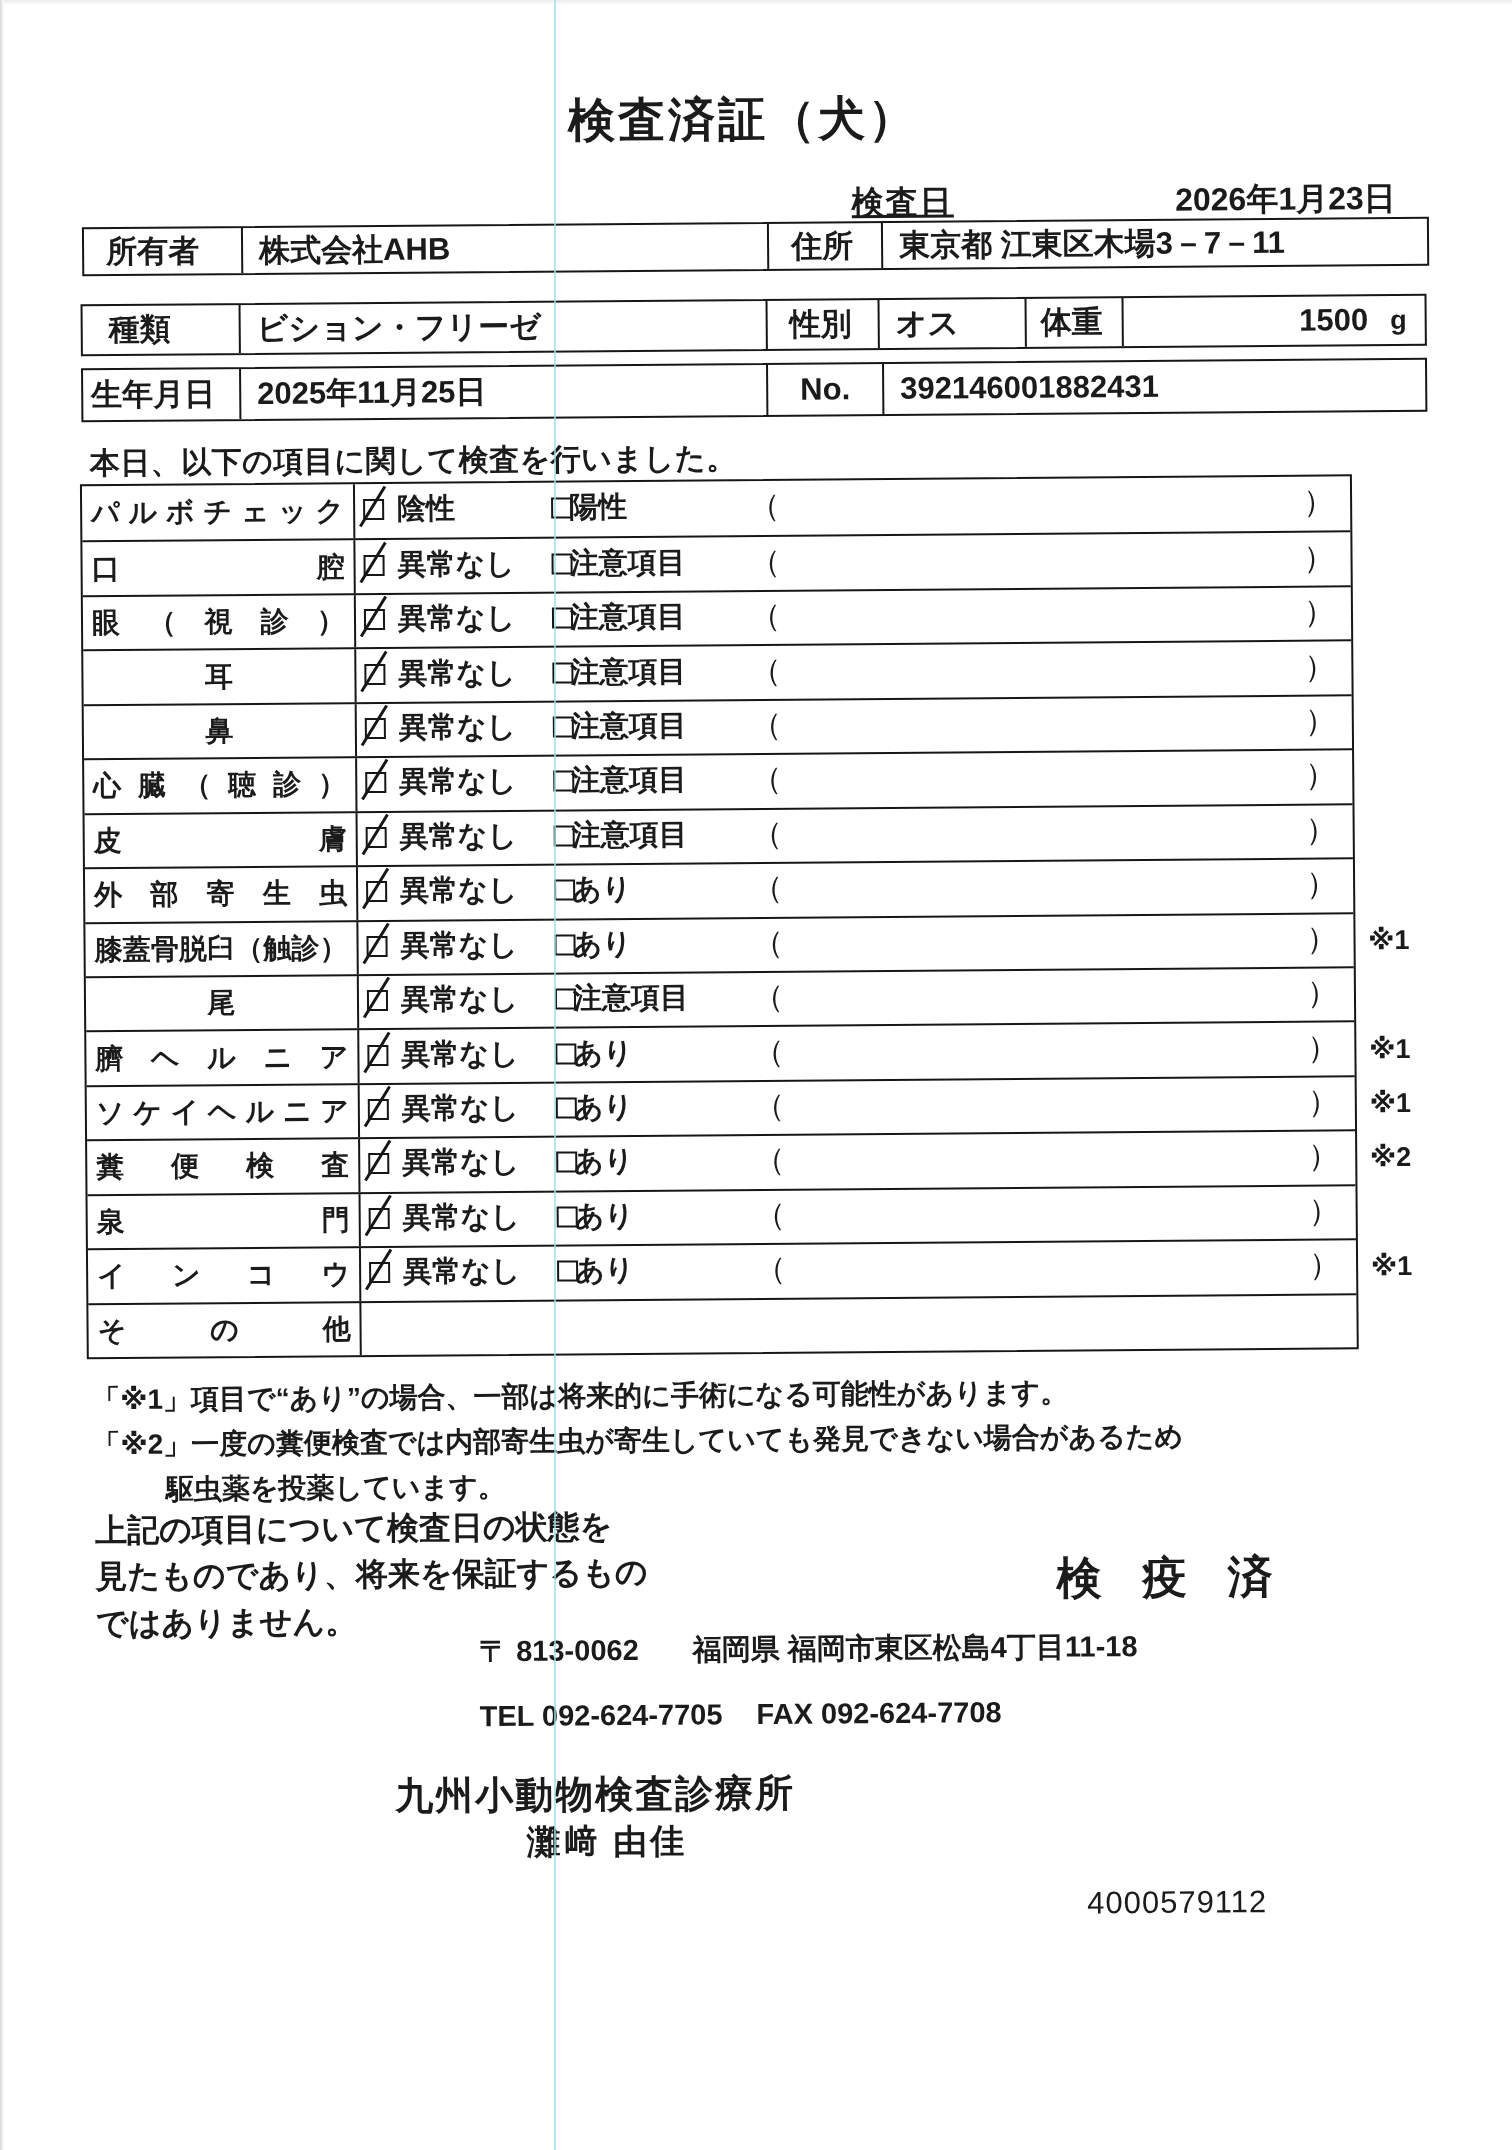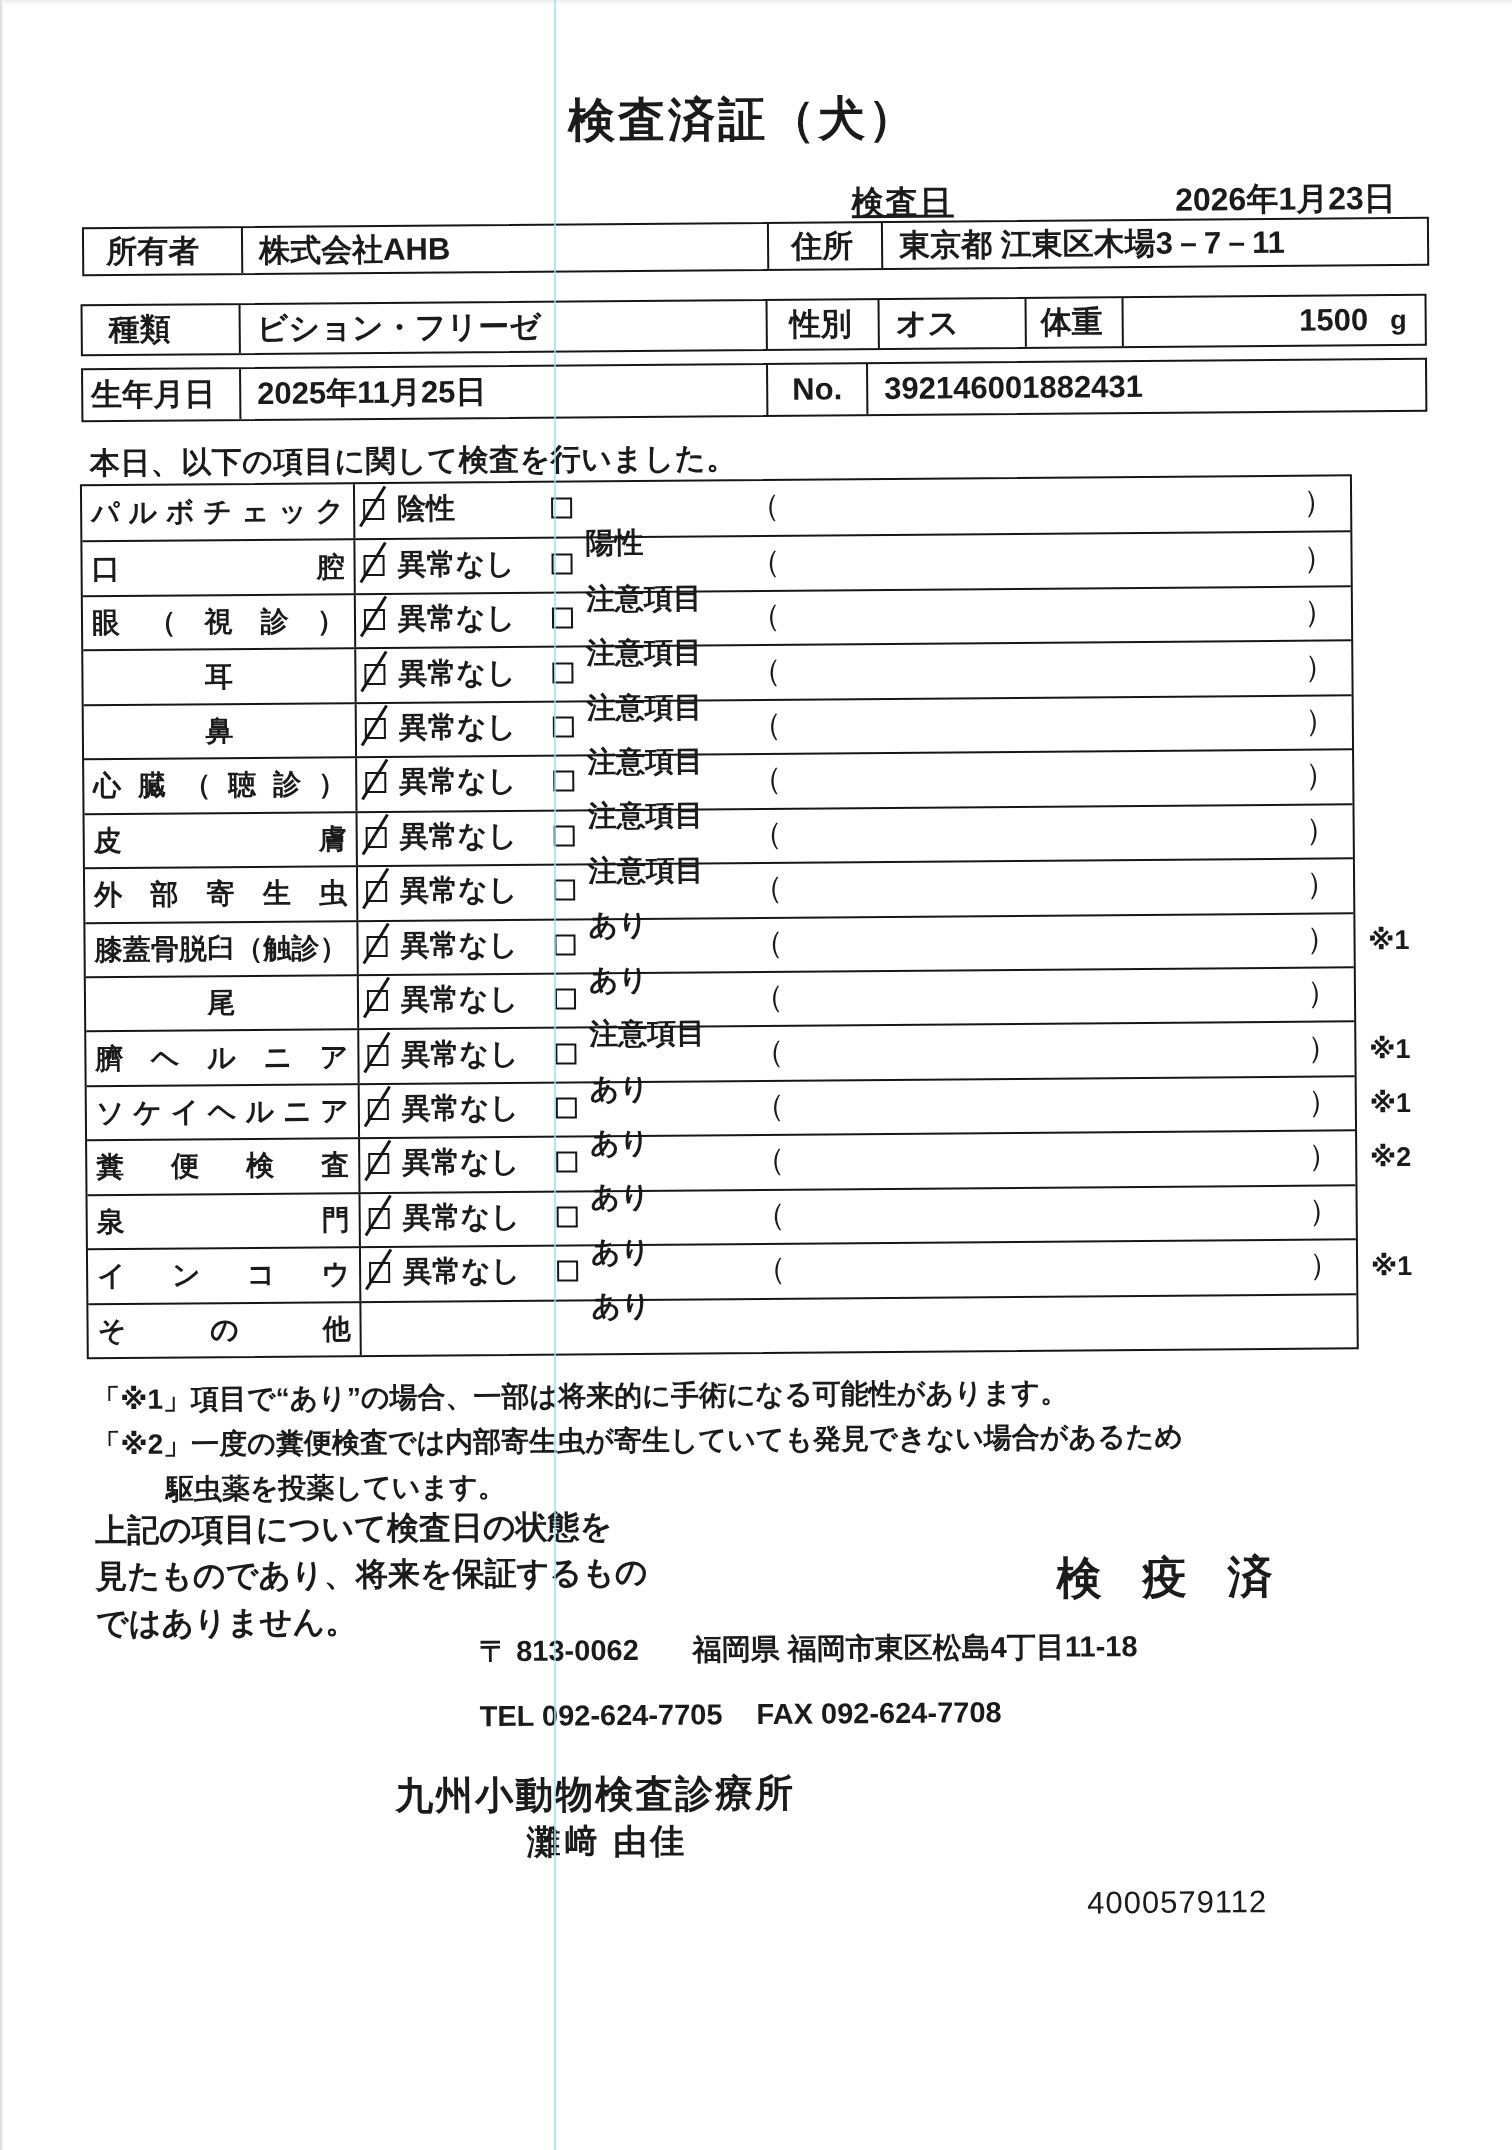--- a/index.html
+++ b/index.html
@@ -56,21 +56,21 @@
                padding:0 9px; font-size:28px; font-weight:600; }
   .item-cell.single { justify-content:center; }
   .opt-cell { position:relative; flex:1; }
   .cb { position:absolute; top:50%; margin-top:-12px; width:21px; height:21px;
         border:2.5px solid #161616; box-sizing:border-box; }
   .cb.checked::after { content:""; position:absolute; left:6px; top:-18px;
         width:3px; height:47px; background:#161616; transform:rotate(32deg); }
   .cb1 { left:8px; }  .cb2 { left:196px; }
   .optlab { position:absolute; top:50%; transform:translateY(-54%);
             font-size:29px; font-weight:700; white-space:nowrap; }
-  .lab1 { left:42px; } .lab2 { left:230px;margin-top:36px; }
+  .lab1 { left:42px; } .lab2 { left:214px; }
   .paren { position:absolute; top:50%; transform:translateY(-54%);
            font-size:31px; font-weight:500; }
   .p-open { left:394px; } .p-close { right:16px; }
   .note-mark { position:absolute; right:-56px; top:50%; transform:translateY(-50%);
                font-size:27px; font-weight:600; white-space:nowrap; }
 
   .fnote { font-size:28px; font-weight:600; white-space:nowrap; }
   .fnote1 { left:89px;  top:1376px; }
   .fnote2 { left:89px;  top:1421px; }
   .fnote3 { left:162px; top:1466px; }
@@ -120,21 +120,21 @@
       <div class="hcell lab" style="width:97px;padding:0 14px">体重</div>
       <div class="hcell val num" style="flex:1">
         <span>1500</span>
         <span class="unit">g</span>
       </div>
     </div>
 
     <div class="abs hrow t-birth">
       <div class="hcell lab" style="width:158px;padding:0 8px">生年月日</div>
       <div class="hcell val div" style="width:527px">2025年11月25日</div>
-      <div class="hcell lab center" style="width:100px">No.</div>
+      <div class="hcell lab center" style="width:116px">No.</div>
       <div class="hcell val" style="flex:1">392146001882431</div>
     </div>
 
     <div class="abs intro">本日、以下の項目に関して検査を行いました。</div>
 
     <div class="abs insp">
         <div class="insp-row">
           <div class="item-cell">
             <span>パ</span>
             <span>ル</span>

